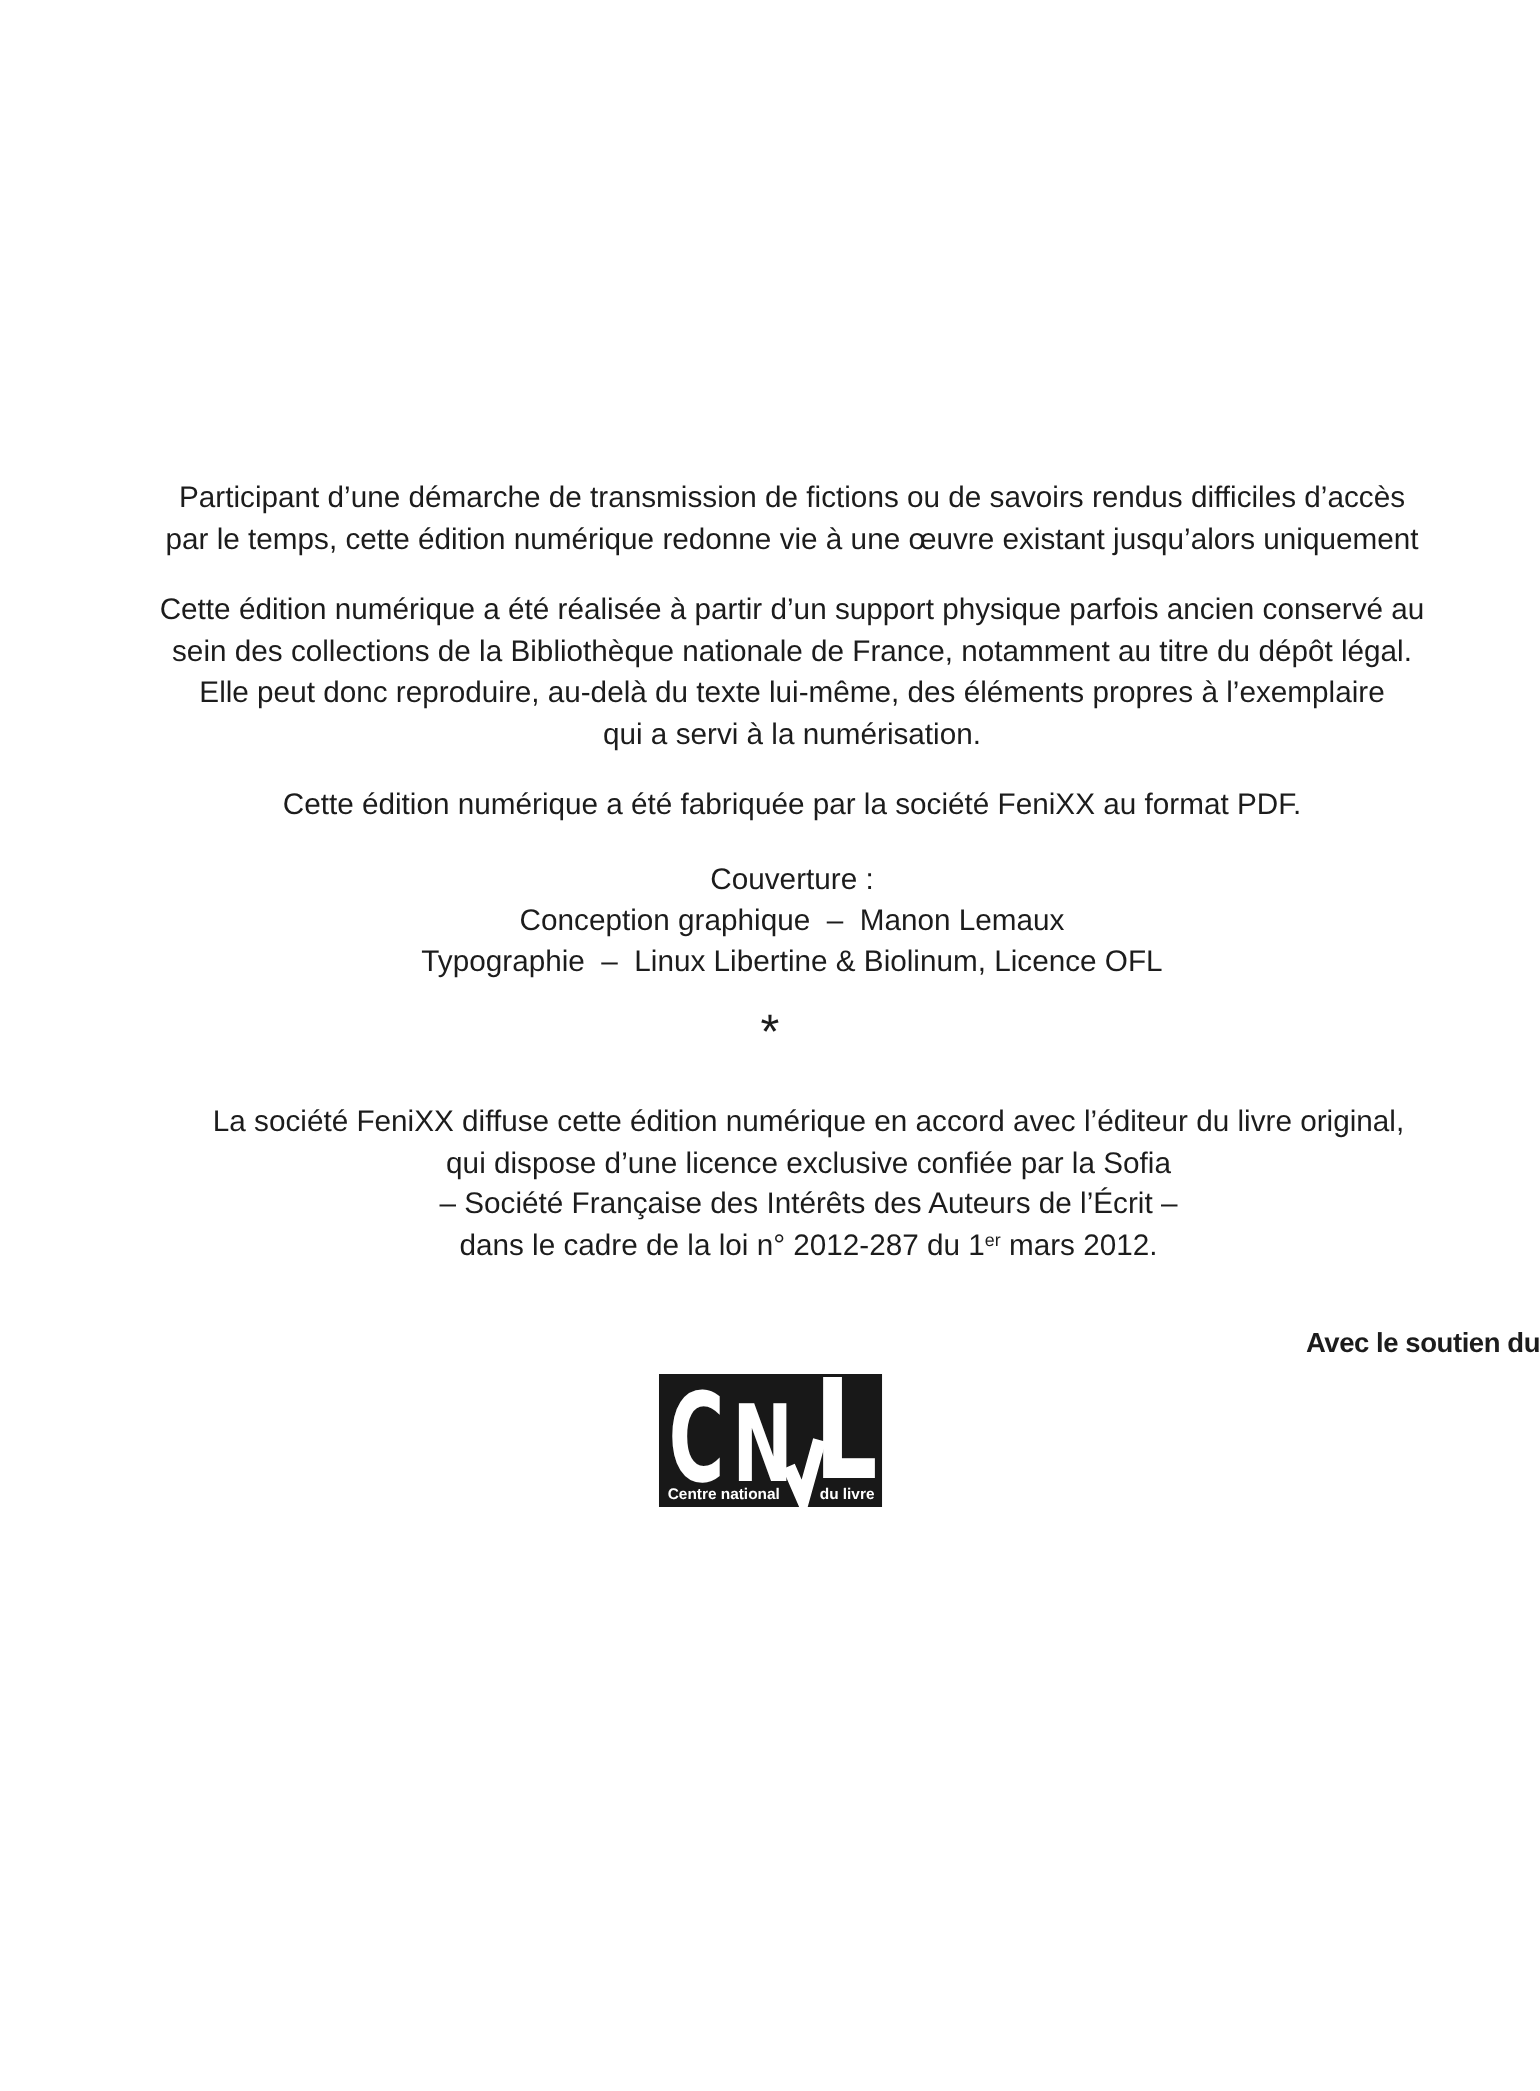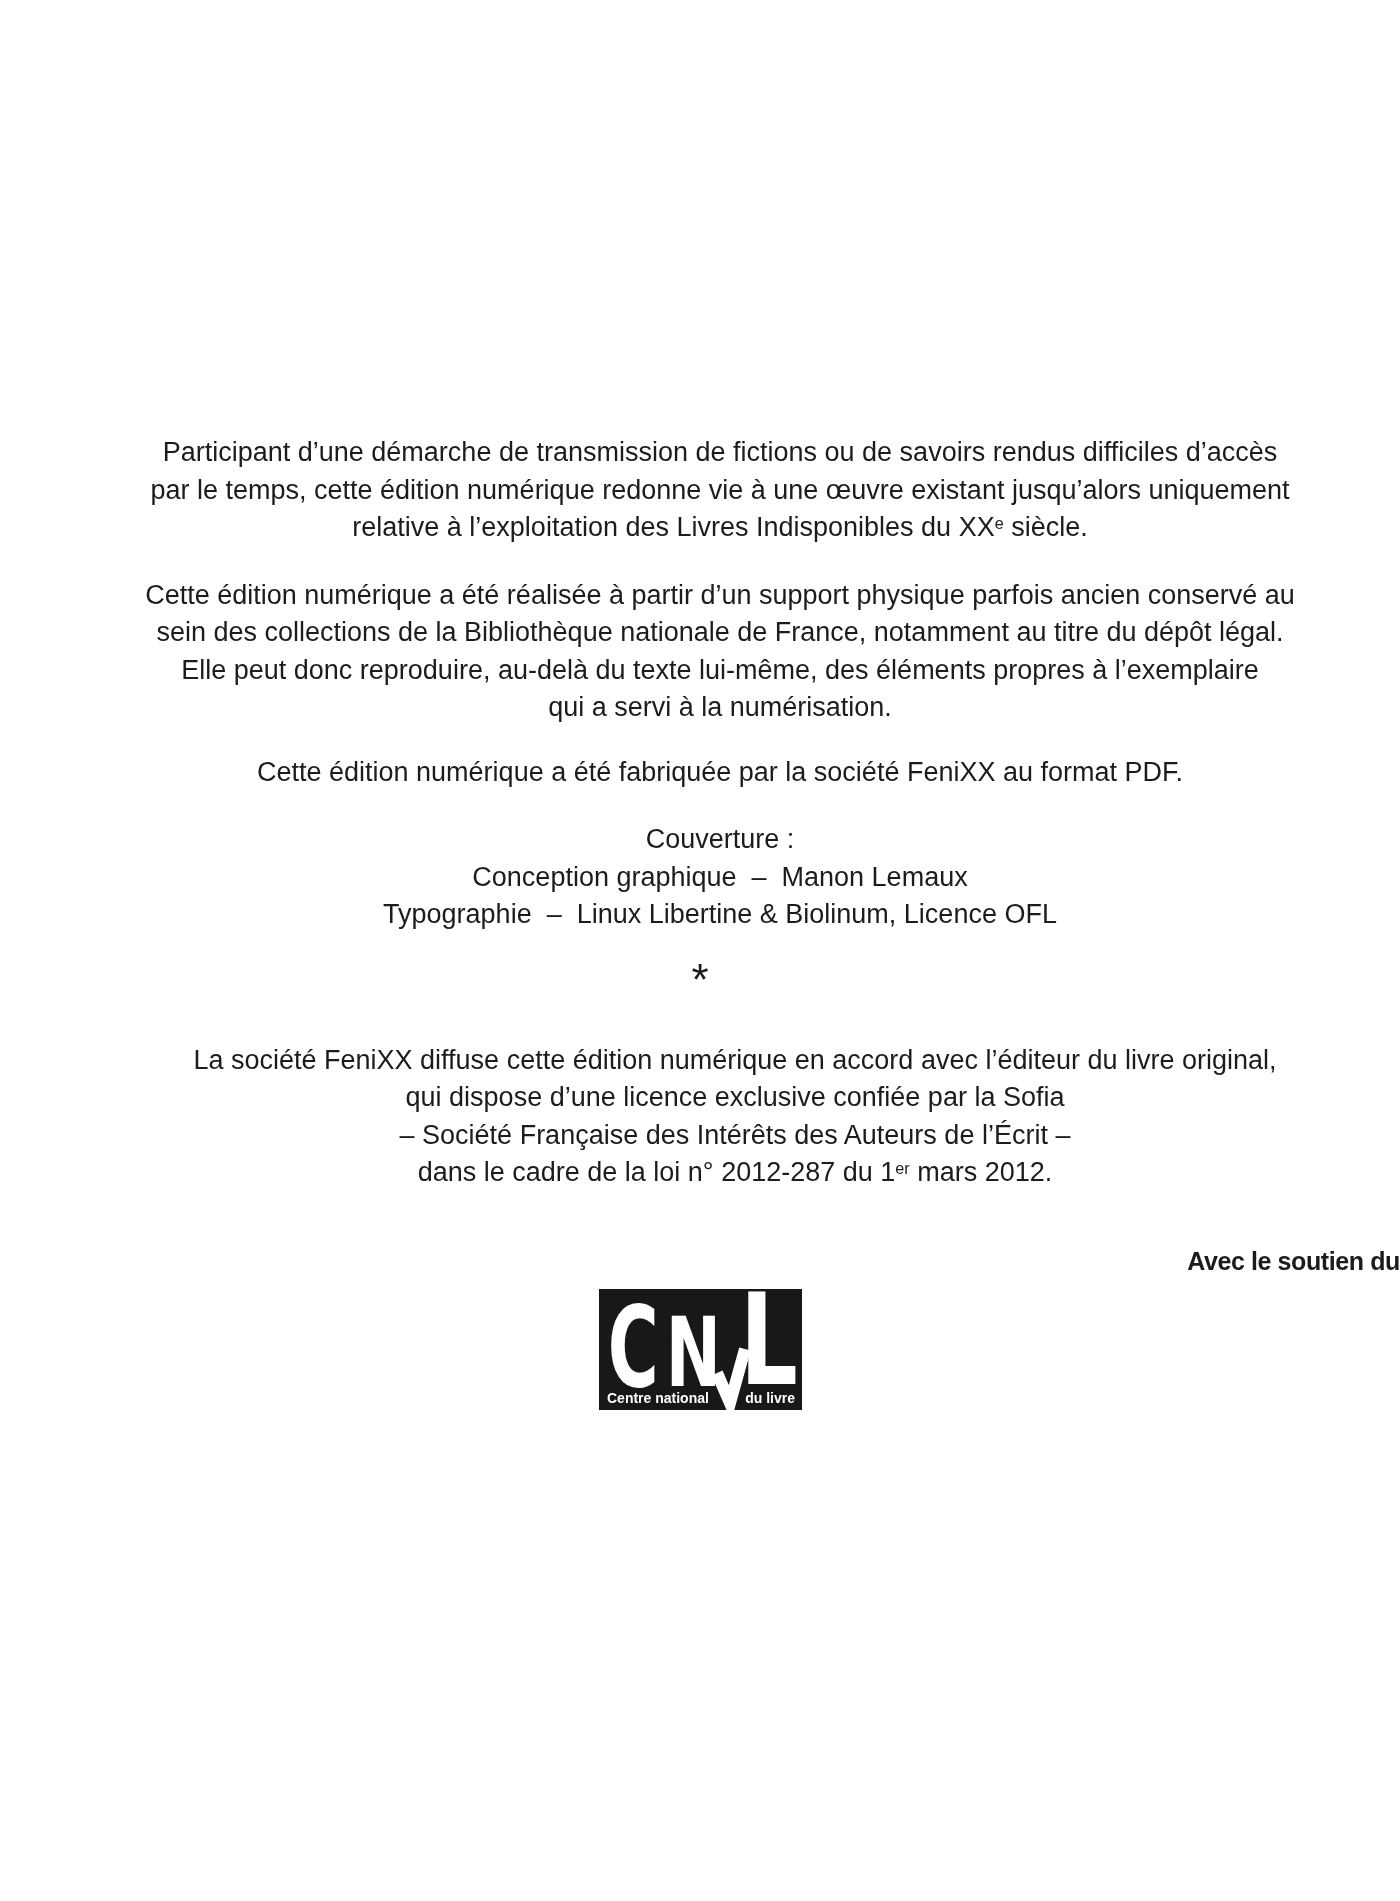--- a/index.html
+++ b/index.html
@@ -65,21 +65,20 @@
 </style>
 </head>
 <body>
 
 <div>
   <div class="colophon">
 
     <div class="para mb-p1">
       <div class="line">Participant d’une démarche de transmission de fictions ou de savoirs rendus difficiles d’accès</div>
       <div class="line">par le temps, cette édition numérique redonne vie à une œuvre existant jusqu’alors uniquement</div>
-      <div class="line"><span>relative à l’exploitation des Livres Indisponibles du XX</span><span class="sup">e</span><span> siècle.</span></div>
     </div>
 
     <div class="para mb-p2">
       <div class="line">Cette édition numérique a été réalisée à partir d’un support physique parfois ancien conservé au</div>
       <div class="line">sein des collections de la Bibliothèque nationale de France, notamment au titre du dépôt légal.</div>
       <div class="line">Elle peut donc reproduire, au-delà du texte lui-même, des éléments propres à l’exemplaire</div>
       <div class="line">qui a servi à la numérisation.</div>
     </div>
 
     <div class="para mb-p3">

